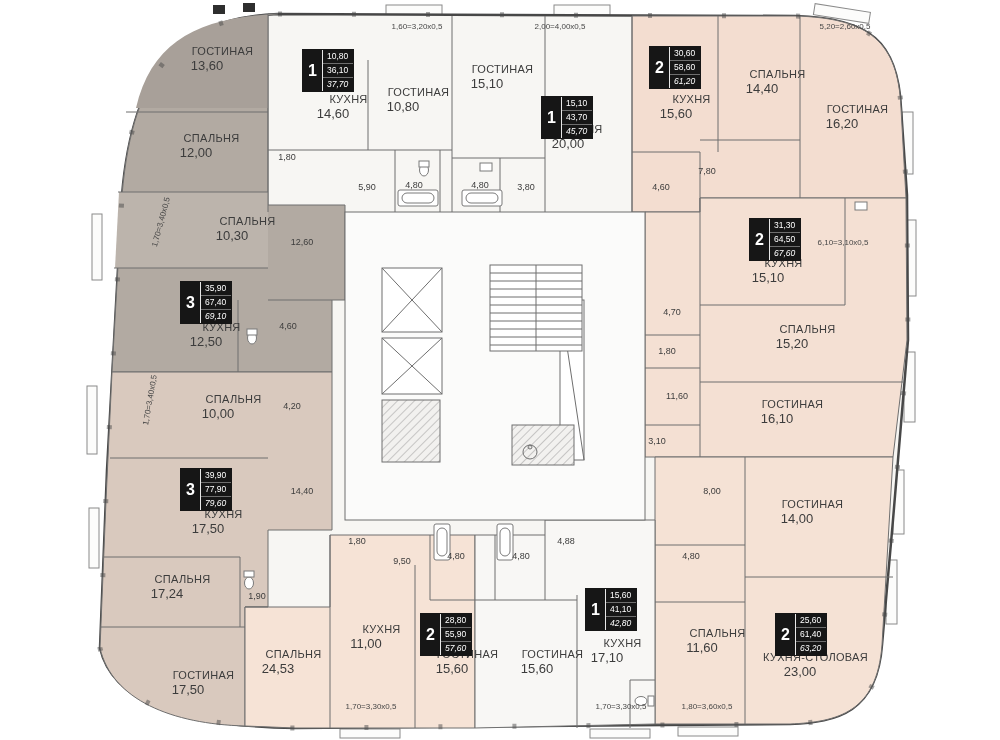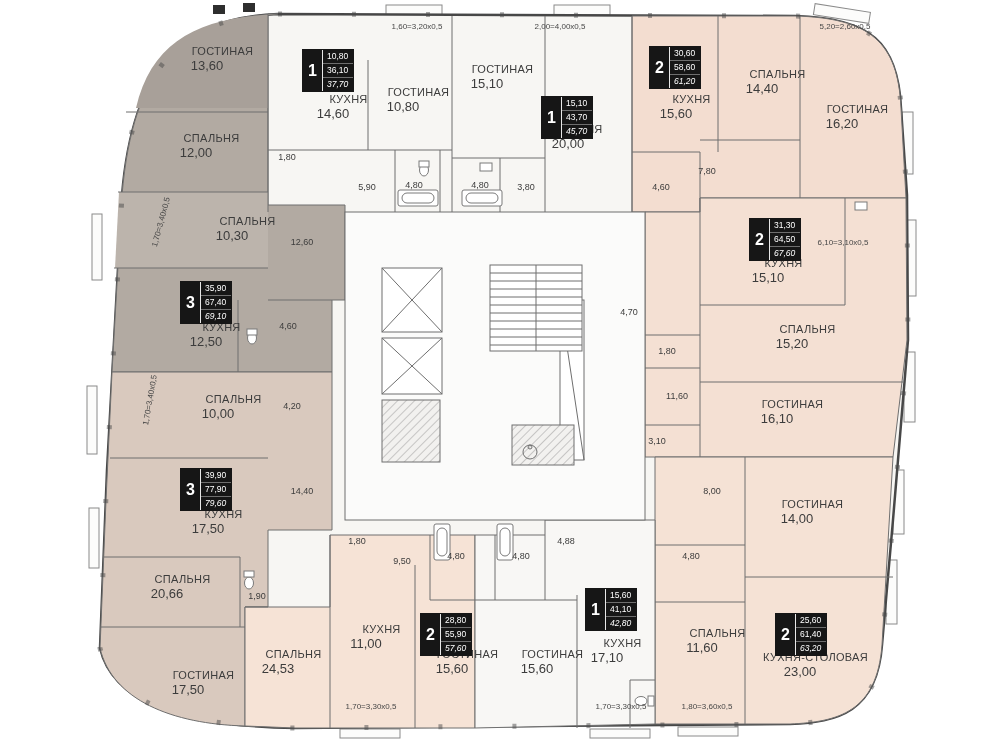--- a/index.html
+++ b/index.html
@@ -218,21 +218,21 @@
 <div class="room" style="left:218px;top:408px">
       <div class="rn">СПАЛЬНЯ</div>
       <div class="ra">10,00</div>
     </div>
 <div class="room" style="left:208px;top:523px">
       <div class="rn">КУХНЯ</div>
       <div class="ra">17,50</div>
     </div>
 <div class="room" style="left:167px;top:588px">
       <div class="rn">СПАЛЬНЯ</div>
-      <div class="ra">20,66</div>
+      <div class="ra">17,24</div>
     </div>
 <div class="room" style="left:188px;top:684px">
       <div class="rn">ГОСТИНАЯ</div>
       <div class="ra">17,50</div>
     </div>
 <div class="room" style="left:278px;top:663px">
       <div class="rn">СПАЛЬНЯ</div>
       <div class="ra">24,53</div>
     </div>
 <div class="room" style="left:366px;top:638px">
@@ -266,21 +266,21 @@
 
 <div class="num" style="left:287px;top:157px">1,80</div>
 <div class="num" style="left:367px;top:187px">5,90</div>
 <div class="num" style="left:414px;top:185px">4,80</div>
 <div class="num" style="left:480px;top:185px">4,80</div>
 <div class="num" style="left:526px;top:187px">3,80</div>
 <div class="num" style="left:661px;top:187px">4,60</div>
 <div class="num" style="left:707px;top:171px">7,80</div>
 <div class="num" style="left:302px;top:242px">12,60</div>
 <div class="num" style="left:288px;top:326px">4,60</div>
-<div class="num" style="left:629px;top:312px">4,70</div>
+<div class="num" style="left:672px;top:312px">4,70</div>
 <div class="num" style="left:667px;top:351px">1,80</div>
 <div class="num" style="left:677px;top:396px">11,60</div>
 <div class="num" style="left:657px;top:441px">3,10</div>
 <div class="num" style="left:292px;top:406px">4,20</div>
 <div class="num" style="left:302px;top:491px">14,40</div>
 <div class="num" style="left:257px;top:596px">1,90</div>
 <div class="num" style="left:357px;top:541px">1,80</div>
 <div class="num" style="left:402px;top:561px">9,50</div>
 <div class="num" style="left:456px;top:556px">4,80</div>
 <div class="num" style="left:521px;top:556px">4,80</div>

